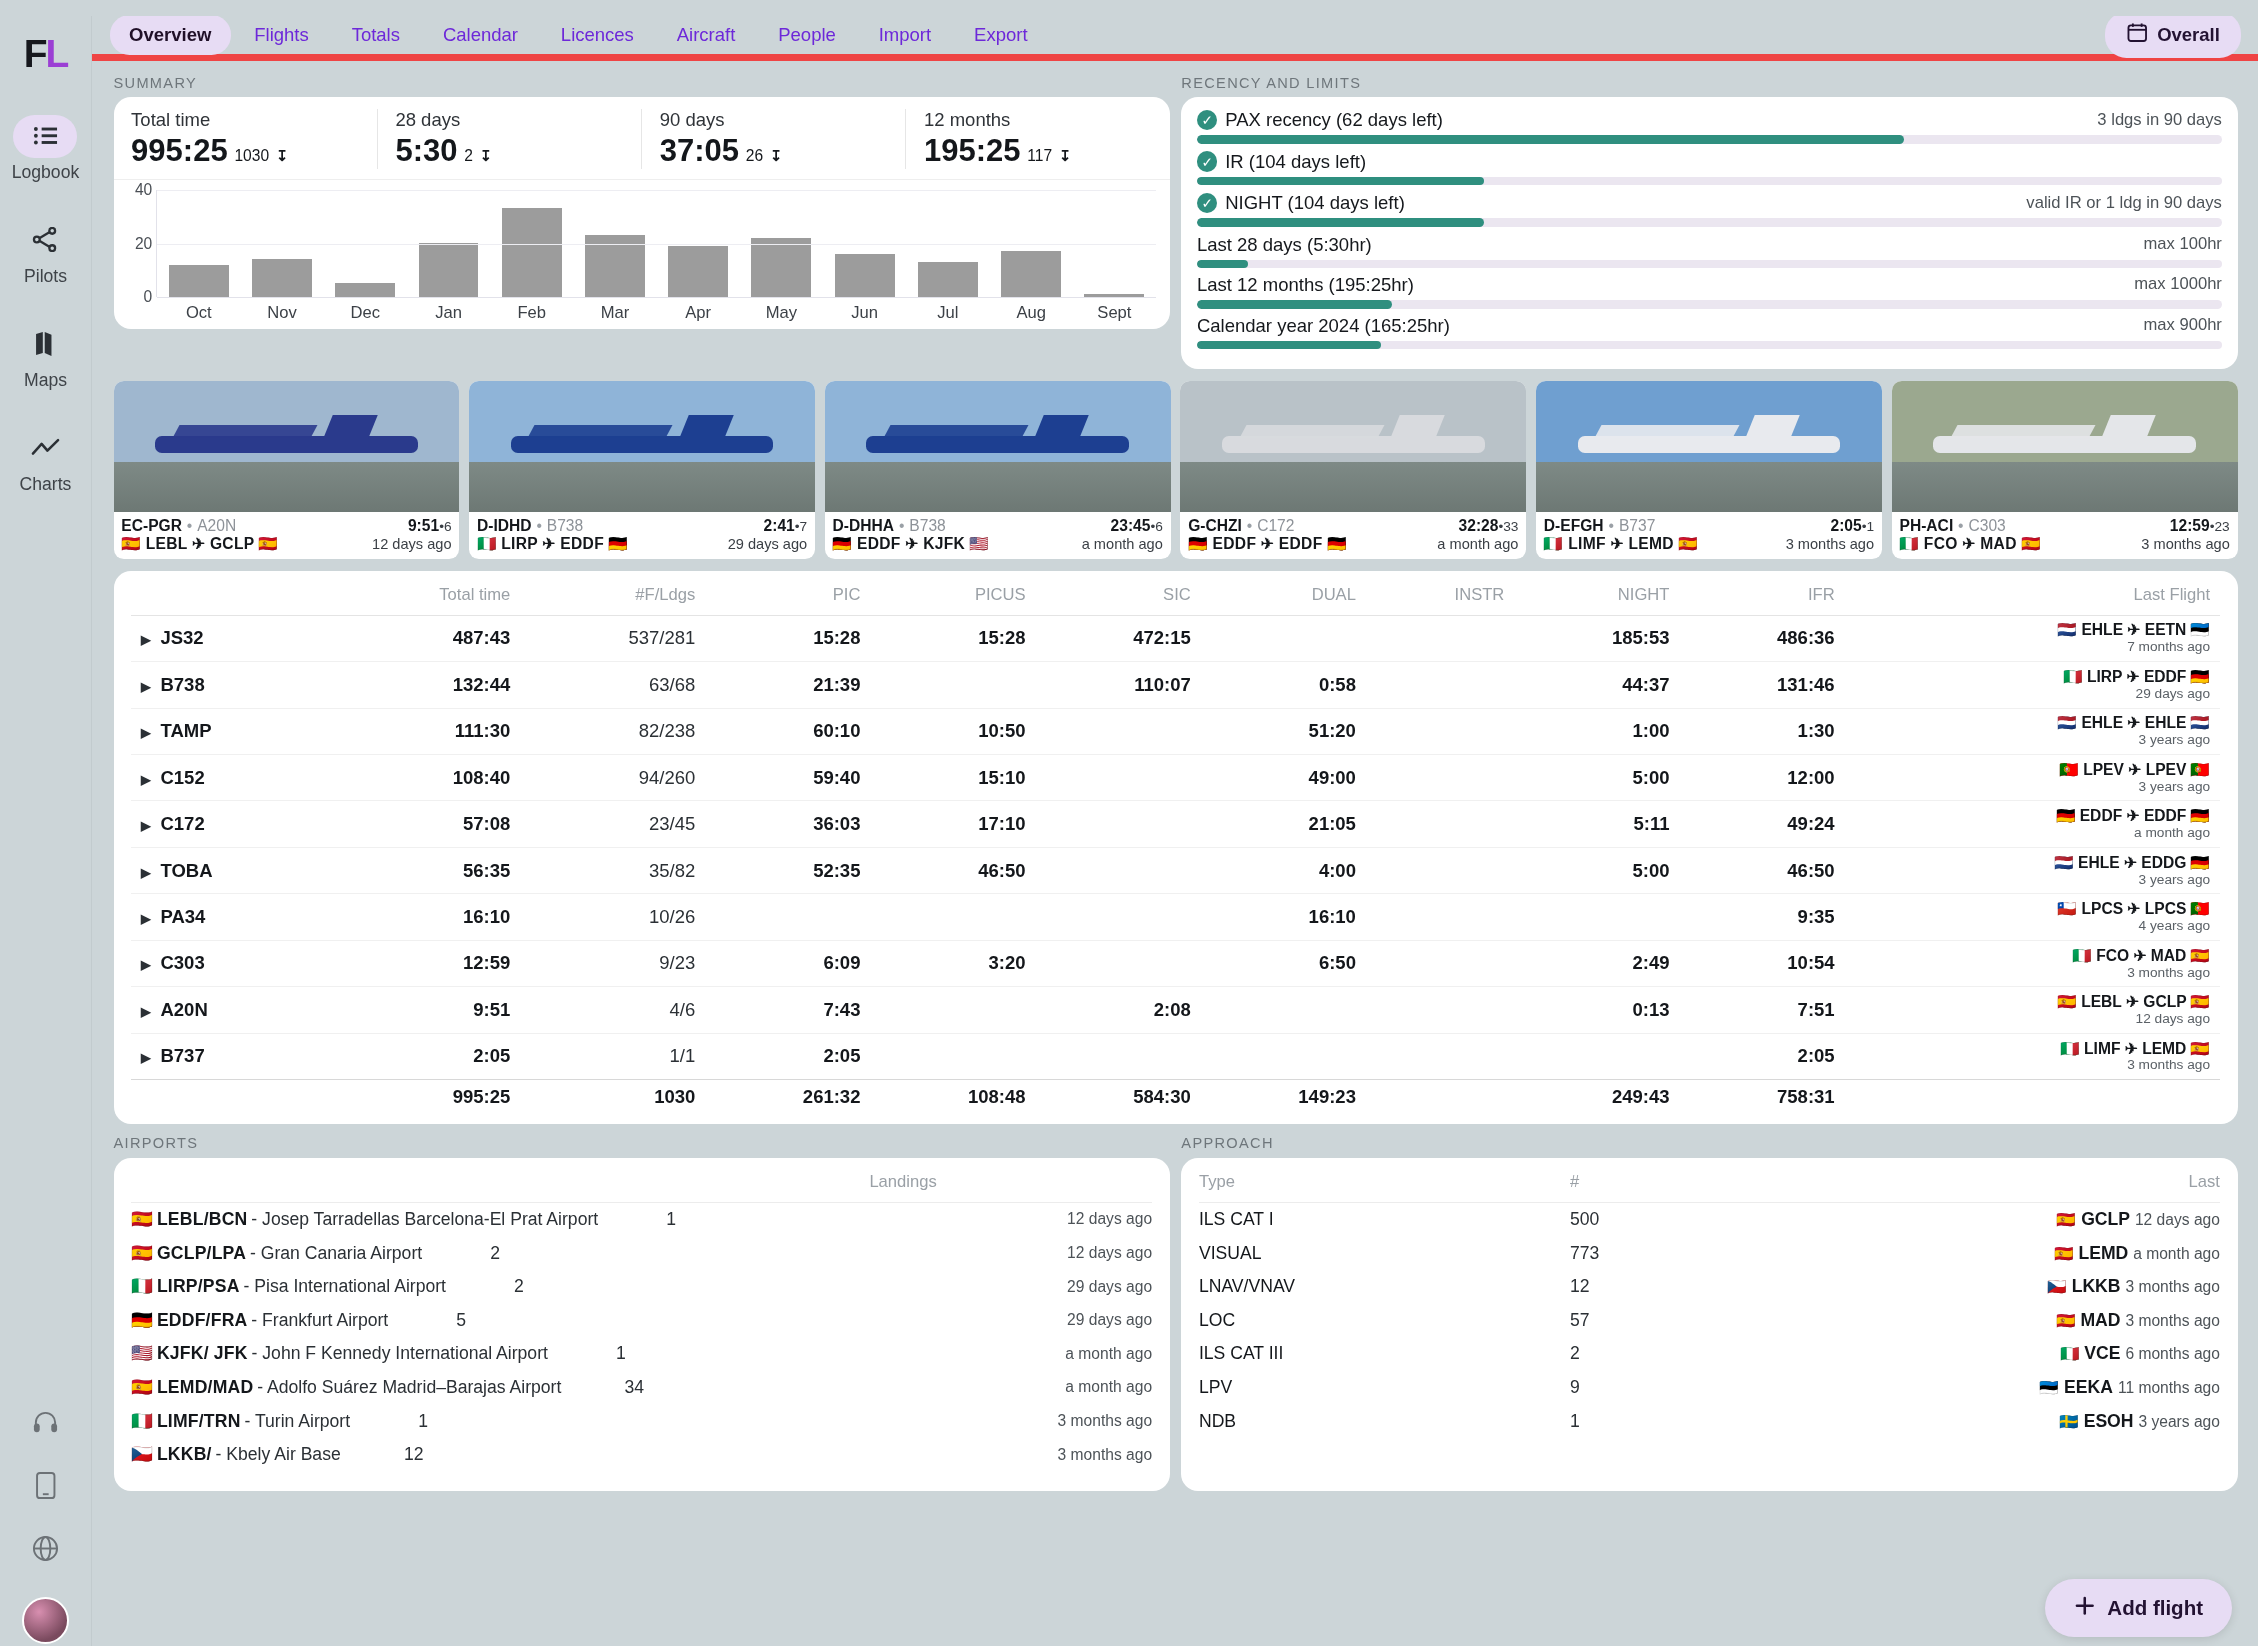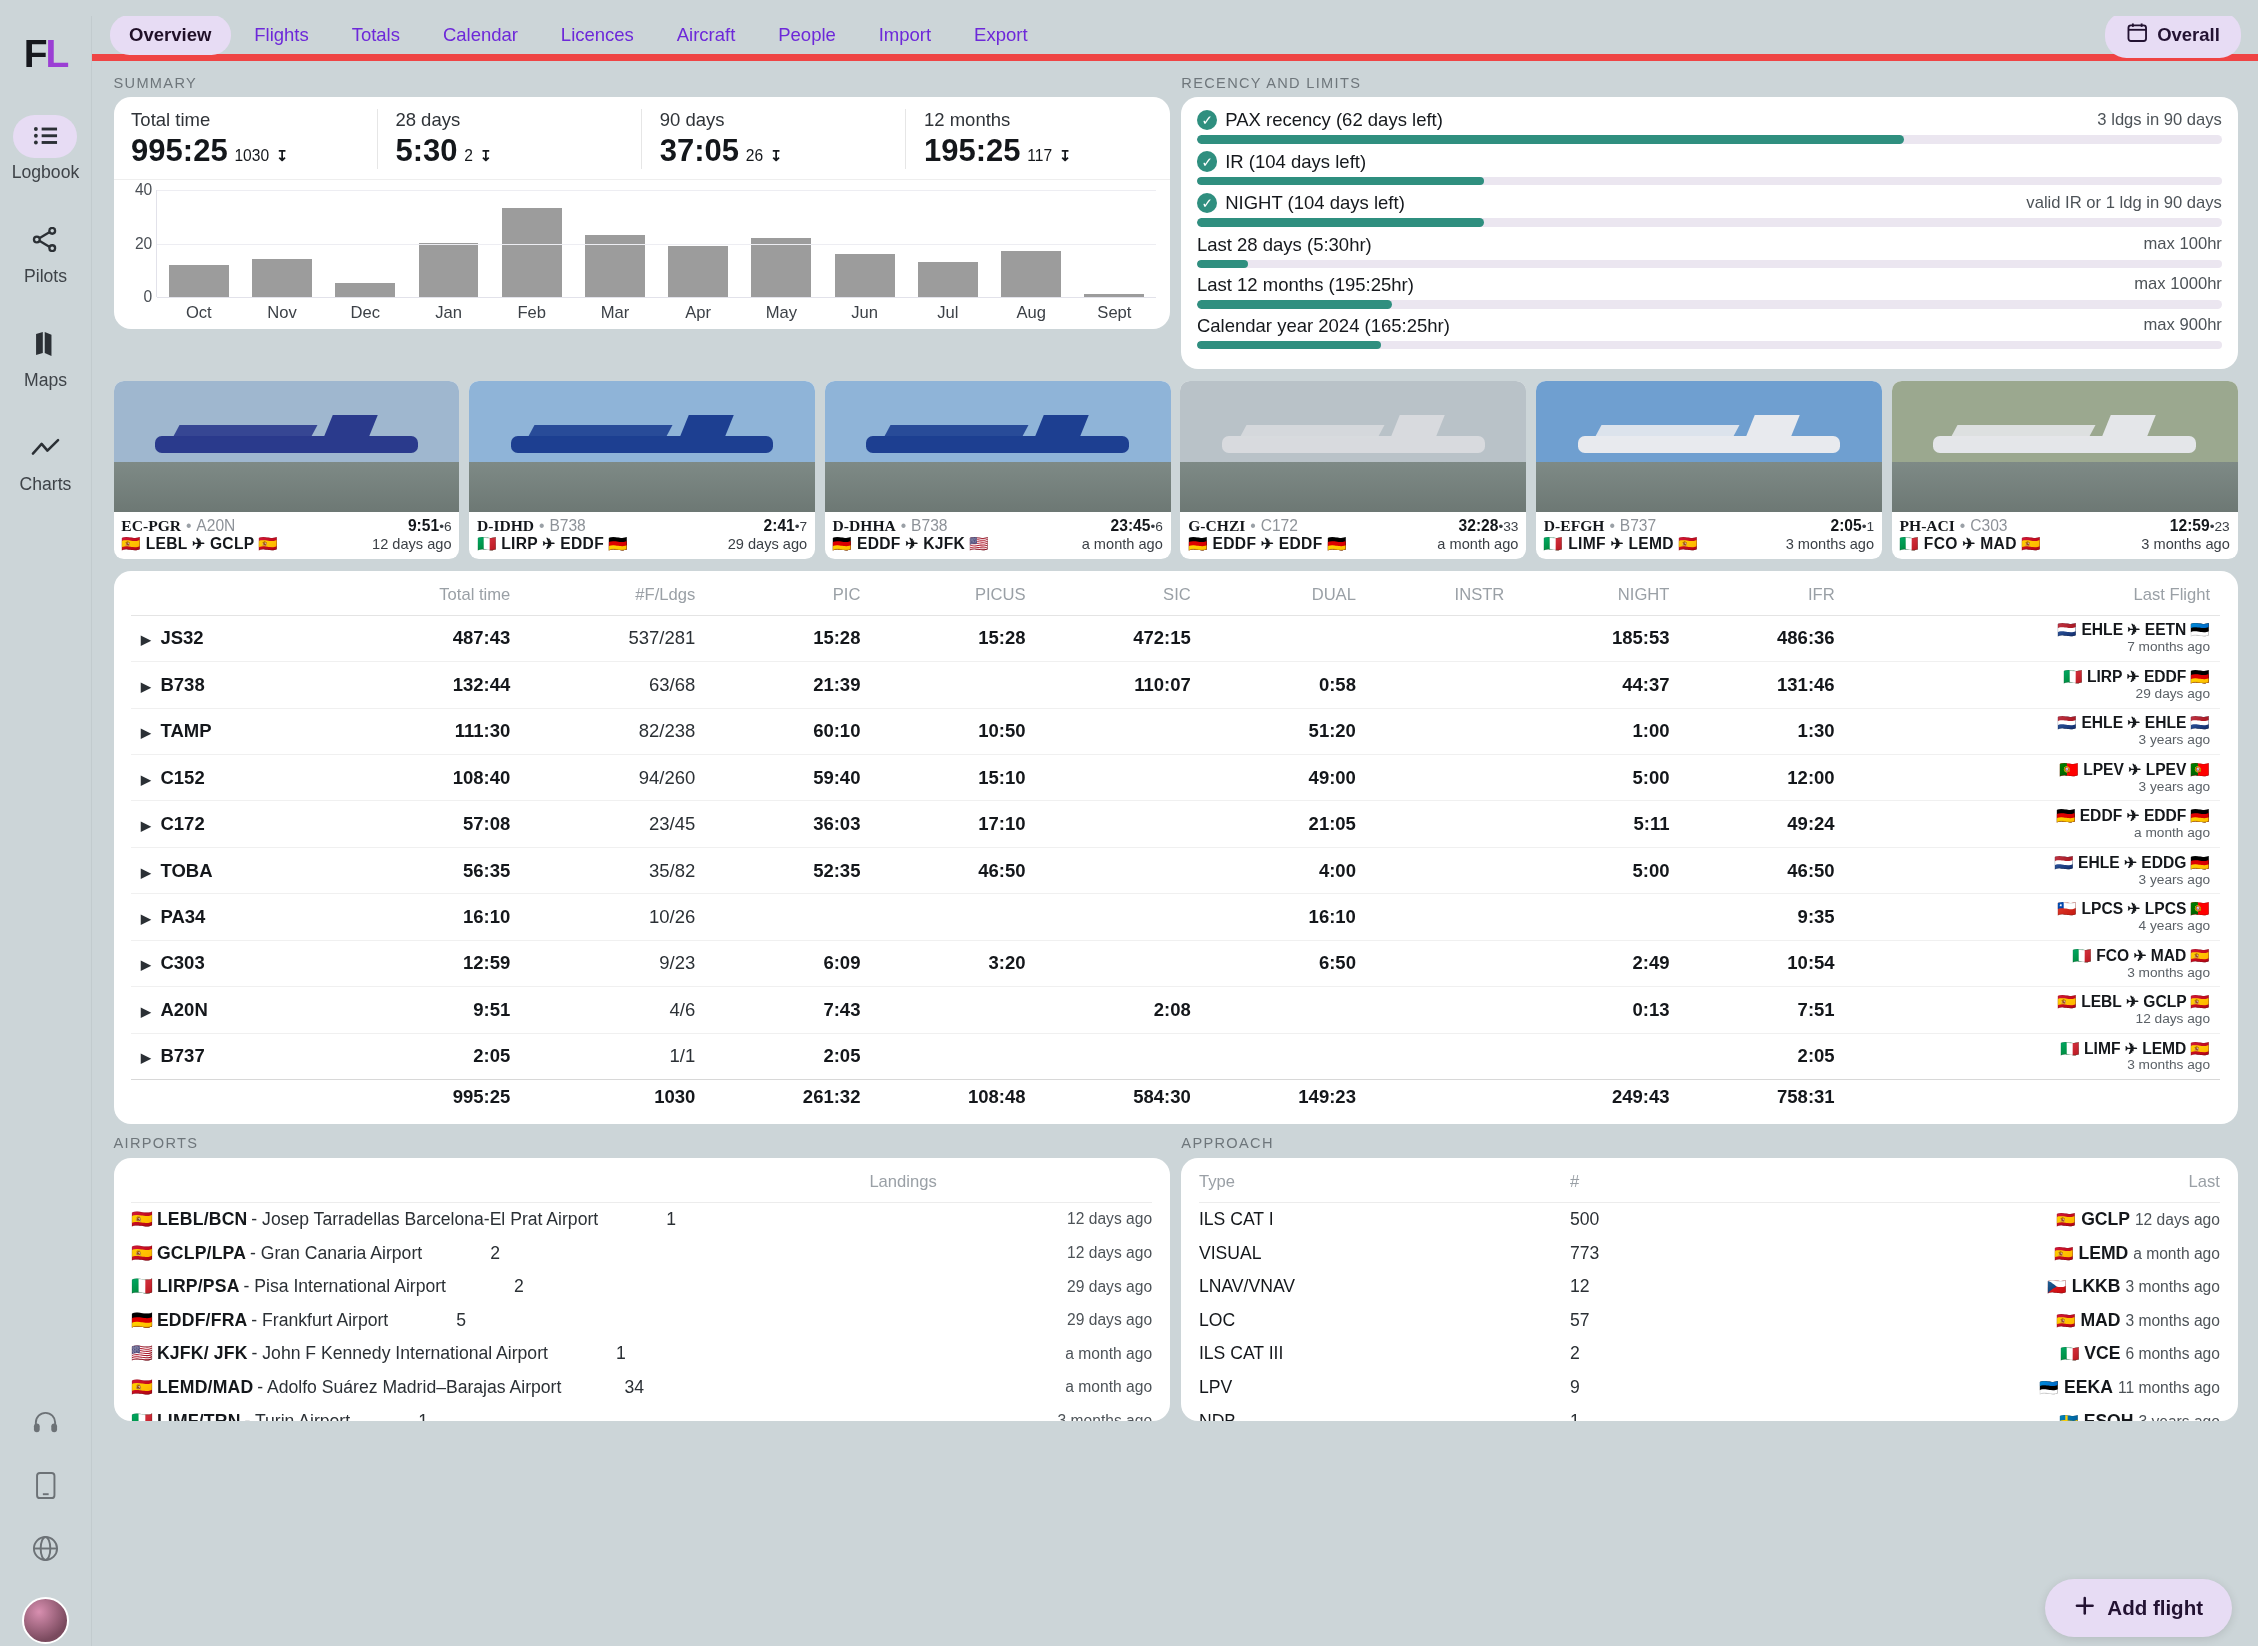--- a/index.html
+++ b/index.html
@@ -103,21 +103,21 @@
   .lim-head { display: flex; }
   .lim-name { font-size: 18.5px; color: #15181c; }
   .lim-max { margin-left: auto; font-size: 16.6px; color: #4d5358; }
 
   
   .photos { display: flex; gap: 9.8px; margin-top: 11.7px; }
   .photo-card { flex: 1; min-width: 0; background: #fff; border-radius: 9.8px; overflow: hidden; }
   .photo { height: 131px; position: relative; overflow: hidden; }
   .pc-meta { padding: 4.9px 7.8px 6.8px 7.8px; font-size: 15.6px; }
   .pc-line { display: flex; align-items: center; white-space: nowrap; }
-  .pc-reg { font-weight: 700; color: #14171b; font-family: Liberation Serif, serif; }
+  .pc-reg { font-weight: 700; color: #14171b; }
   .pc-dot { color: #9aa0a6; margin: 0 4.9px; }
   .pc-type { color: #8d9298; }
   .pc-right { margin-left: auto; font-weight: 700; color: #14171b; }
   .pc-right .small { font-weight: 400; font-size: 13.7px; color: #3a3f45; }
   .pc-route { font-weight: 700; color: #14171b; letter-spacing: 0.3px; }
   .pc-ago { margin-left: auto; font-weight: 400; color: #3a3f45; font-size: 14.6px; }
 
   
   .tbl-card { margin-top: 11.7px; padding: 7.8px 17.6px 9.8px 17.6px; }
   table { width: 100%; border-collapse: collapse; }
@@ -132,21 +132,21 @@
   tbody tr { border-top: 1px solid #f0f0f0; }
   tbody tr:first-child { border-top: 1px solid #e4e4e4; }
   .tri { display: inline-block; color: #2b3035; font-size: 12.7px; margin-right: 9.8px; }
   .lastf { text-align: right; line-height: 1.15; }
   .lastf .rt { font-size: 15.6px; font-weight: 700; white-space: nowrap; }
   .lastf .ag { font-size: 13.7px; font-weight: 400; color: #5b6167; }
   tr.totals td { border-top: 1px solid #d8d8d8; font-weight: 700; }
 
   
   .bottom { display: flex; gap: 11.7px; margin-top: 11.7px; }
-  .list-card { padding: 5.9px 17.6px 0 17.6px; height: 263px; overflow: hidden; }
+  .list-card { padding: 5.9px 17.6px 0 17.6px; height: 333px; overflow: hidden; }
   .lh { display: flex; font-size: 16.6px; color: #9aa0a6; padding: 7.8px 0 9.8px 0; border-bottom: 1px solid #ececec; }
   .lrow { display: flex; align-items: center; font-size: 17.6px; padding: 6.3px 0; }
   .ap-code { font-weight: 700; color: #14171b; letter-spacing: 0.2px; }
   .ap-name { color: #2b3035; margin-left: 3.9px; }
   .ap-num { width: 146px; text-align: center; color: #2b3035; }
   .ap-ago { margin-left: auto; font-size: 15.6px; color: #4d5358; white-space: nowrap; }
   .flag { margin-right: 3.9px; }
   .aphead-land { width: 146px; text-align: center; margin-left: auto; }
   .aphead-spacer { width: 176px; }
   .apr-head-type { width: 371px; }

